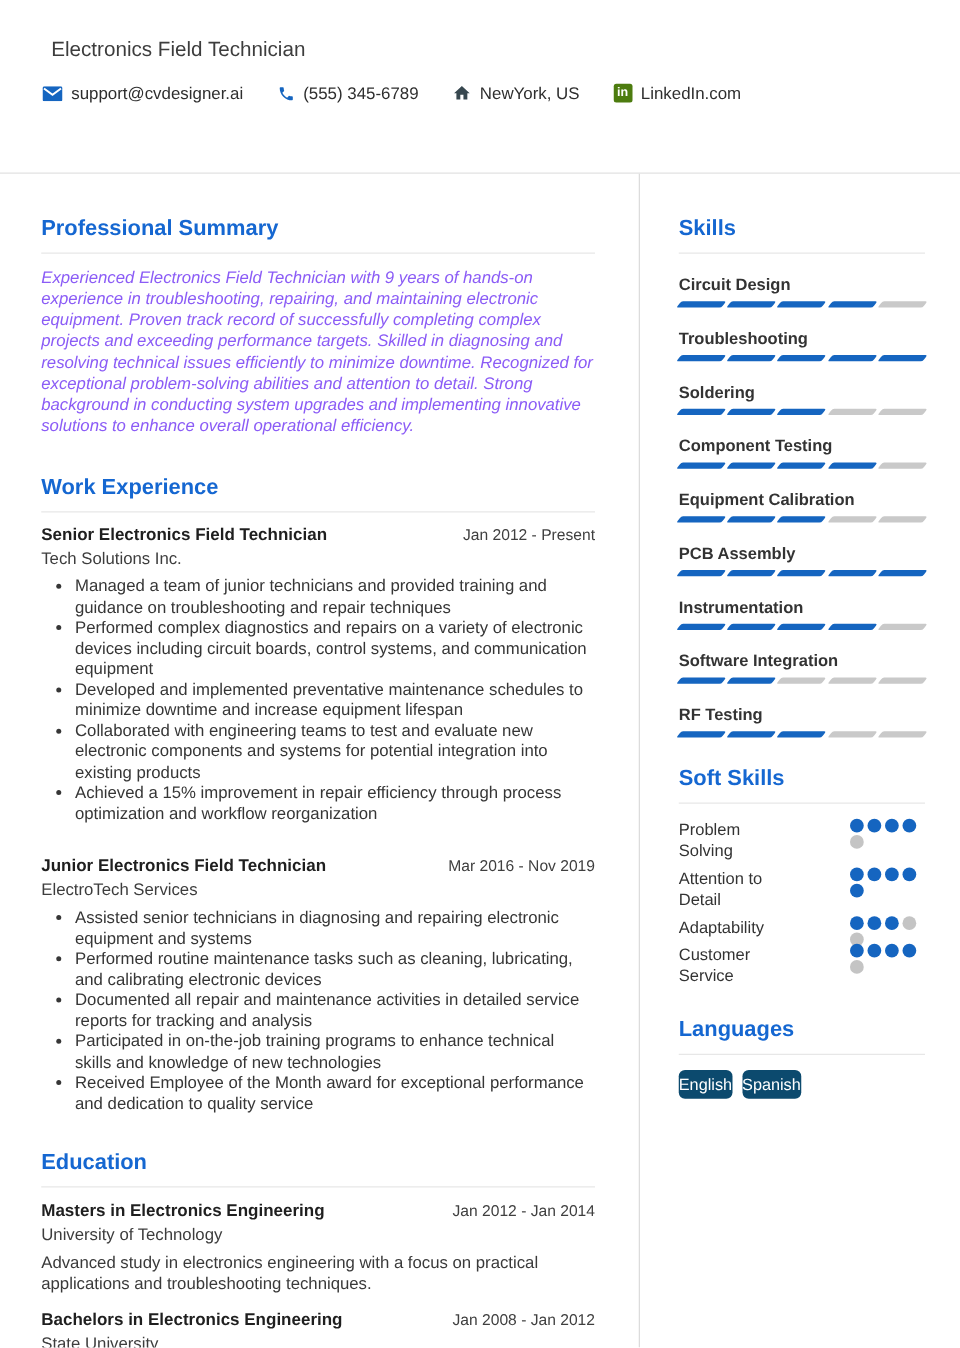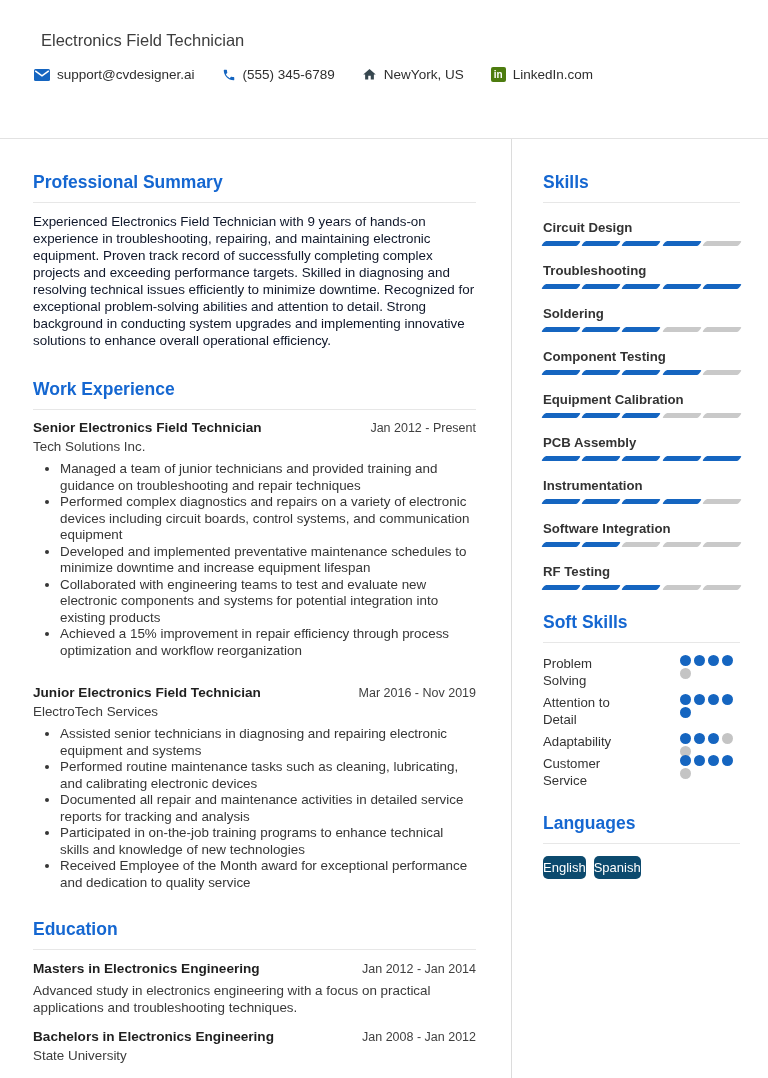--- a/index.html
+++ b/index.html
@@ -19,21 +19,21 @@
 
   
   .main { display:flex; height:939px; }
   .col-left { width:512px; padding:33px 35px 0 33px; border-right:1px solid #dcdcdc; }
   .col-right { flex:1; padding:33px 28px 0 31px; }
 
   .sec-heading { font-size:17.5px; font-weight:700; color:#1567d1; }
   .sec-rule { border:none; border-top:1px solid #e7e7e7; margin-top:9px; }
 
   
-  .summary-text { margin-top:10px; font-size:13.4px; line-height:17px; color:#0f172a; }
+  .summary-text { margin-top:10px; font-size:13.4px; line-height:17px; color:#8b5cf6;font-style:italic; }
   .section { margin-top:0; }
   .mt-sec { margin-top:30px; }
   .job { margin-top:10px; }
   .job + .job { margin-top:26px; }
   .job-head { display:flex; justify-content:space-between; align-items:baseline; }
   .job-title { font-size:13.6px; font-weight:700; color:#1f1f1f; }
   .job-dates { font-size:12.5px; color:#3f3f3f; white-space:nowrap; }
   .job-company { font-size:13.4px; color:#3d3d3d; margin-top:4px; line-height:15px; }
   ul.bullets { margin:7px 0 0; padding-left:27px; }
   ul.bullets li { font-size:13.4px; line-height:16.5px; color:#363636; }
@@ -146,20 +146,21 @@
 
     <div class="section" style="margin-top:28px;">
       <div class="sec-heading">Education</div>
       <hr class="sec-rule">
 
       <div class="edu">
         <div class="job-head">
           <span class="job-title">Masters in Electronics Engineering</span>
           <span class="job-dates">Jan 2012 - Jan 2014</span>
         </div>
+        <div class="job-company">University of Technology</div>
         <div class="edu-desc">Advanced study in electronics engineering with a focus on practical applications and troubleshooting techniques.</div>
       </div>
 
       <div class="edu">
         <div class="job-head">
           <span class="job-title">Bachelors in Electronics Engineering</span>
           <span class="job-dates">Jan 2008 - Jan 2012</span>
         </div>
         <div class="job-company">State University</div>
       </div>

